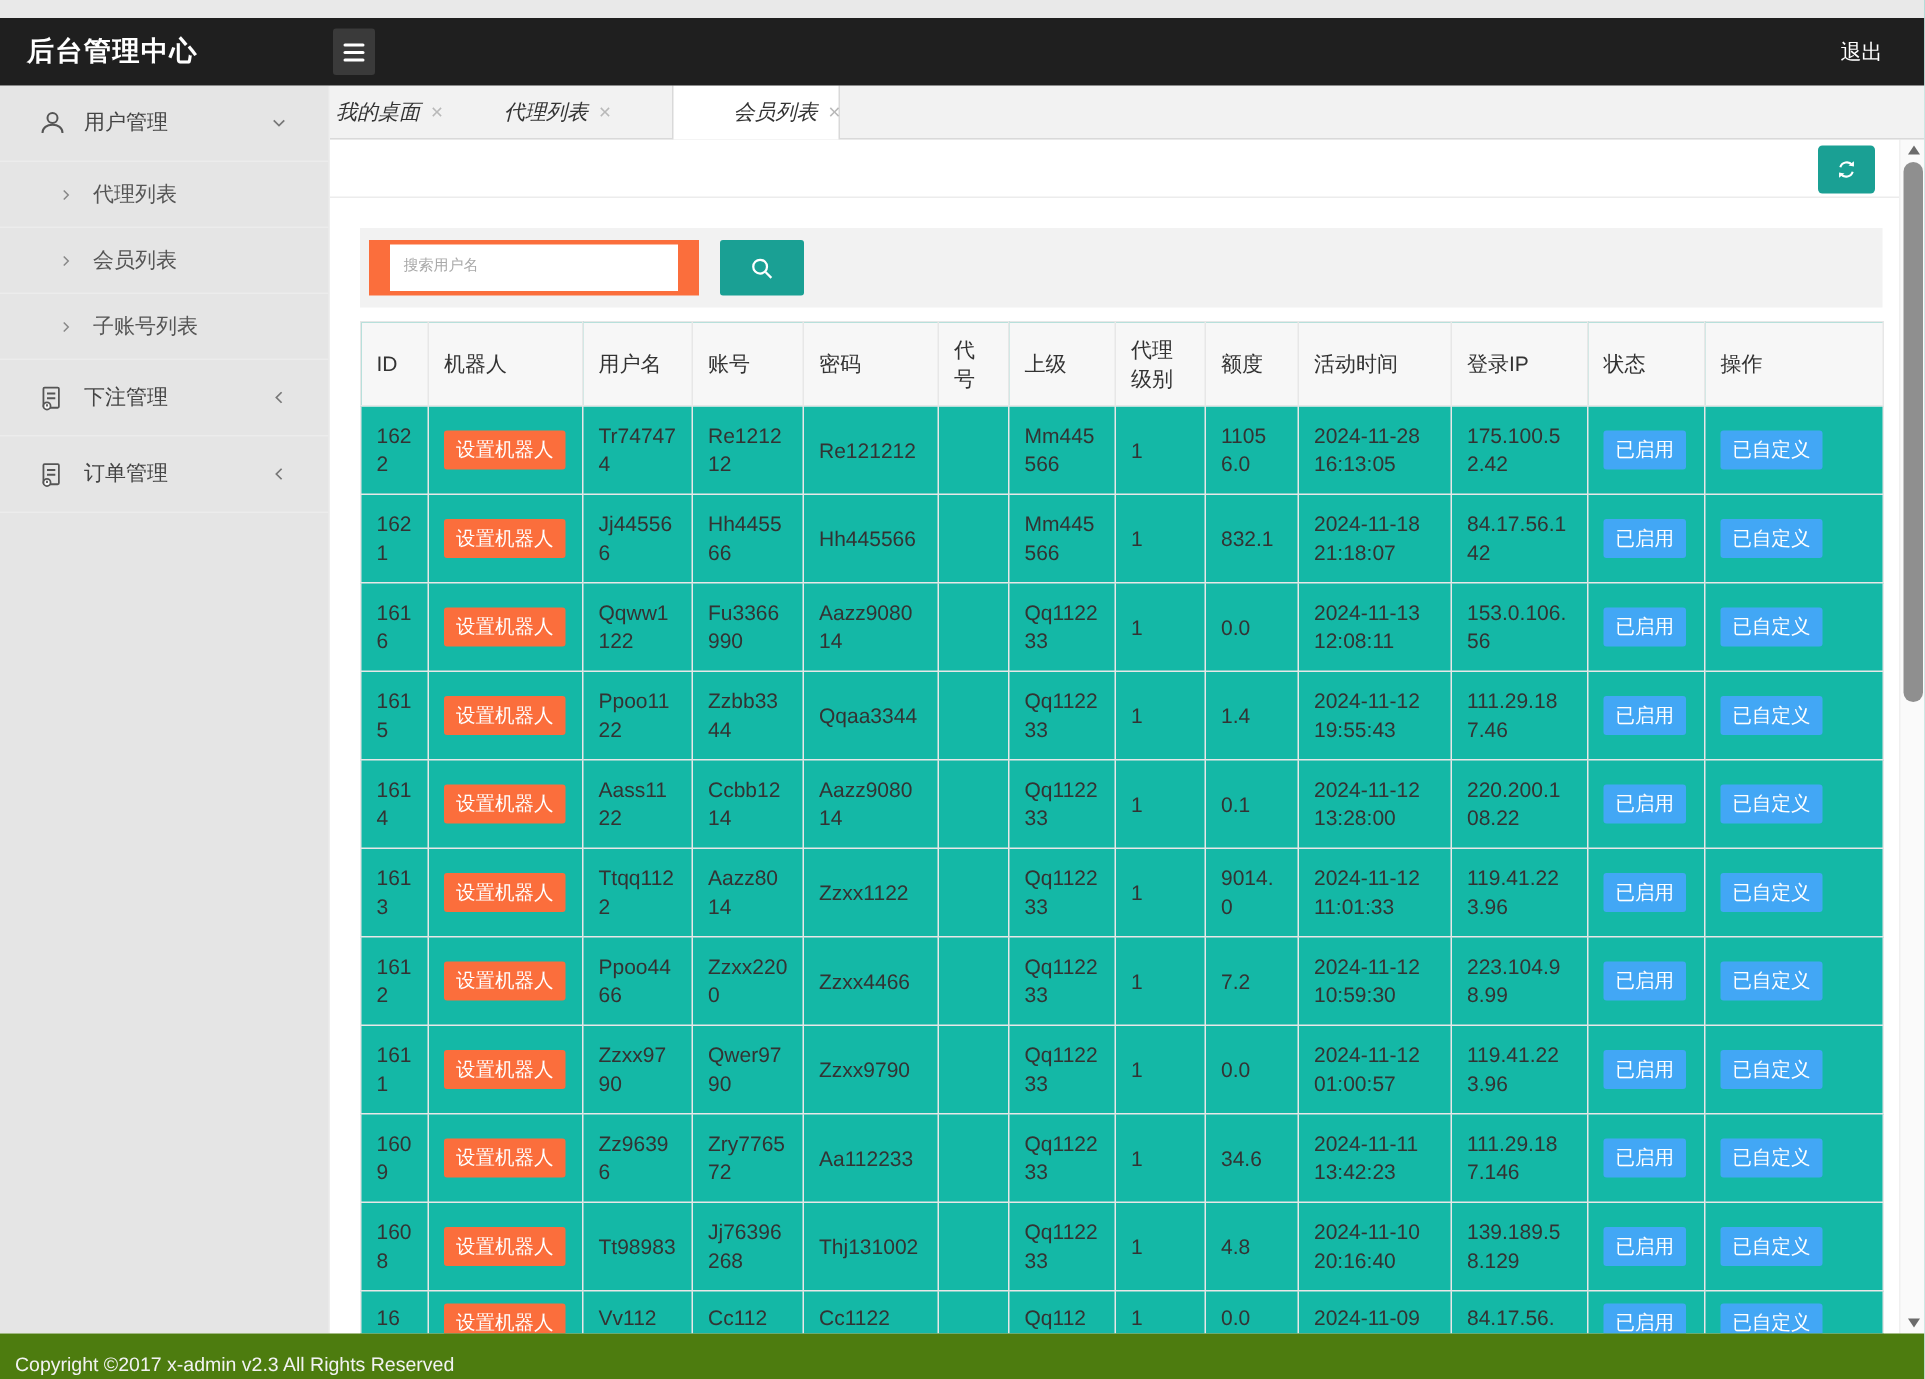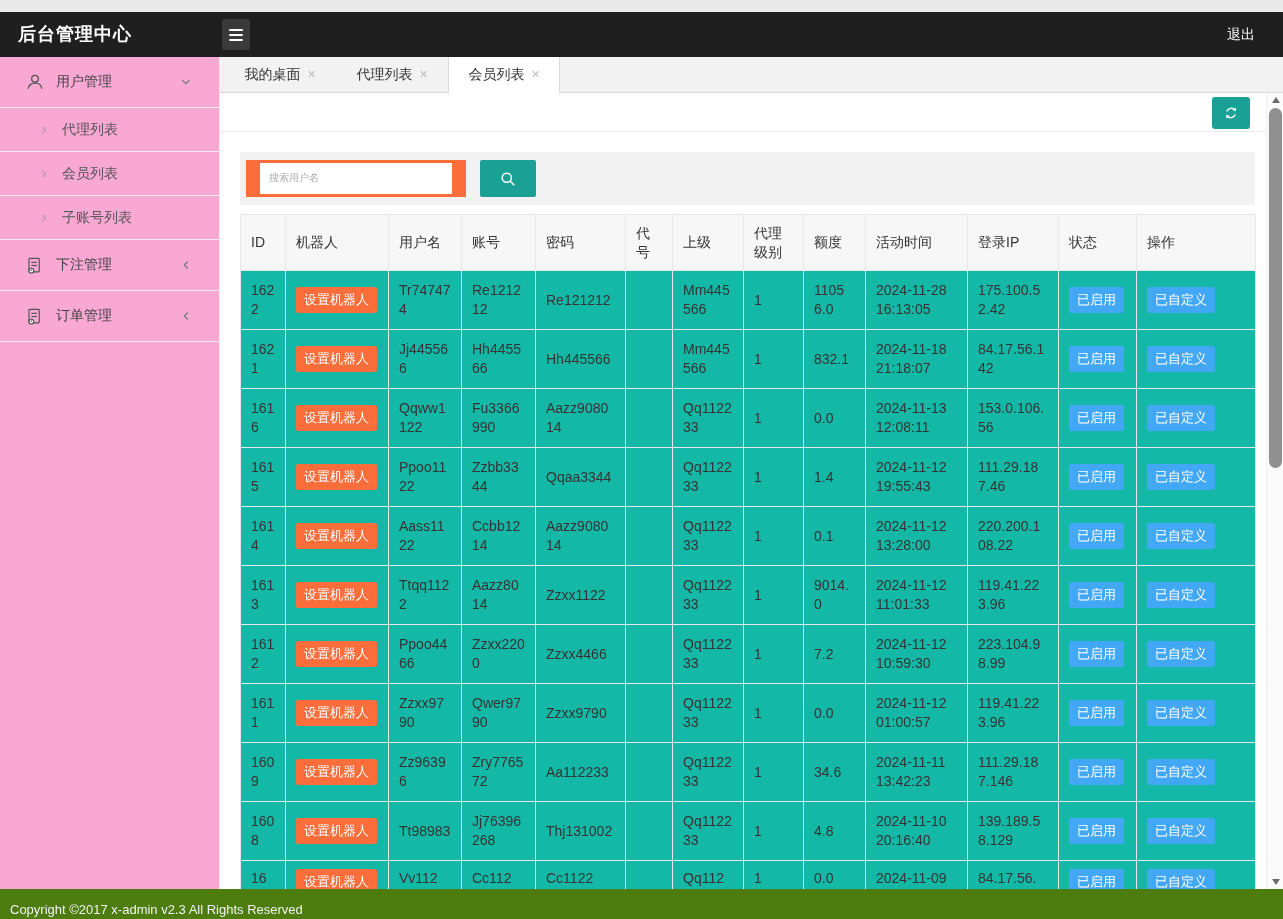--- a/index.html
+++ b/index.html
@@ -8,35 +8,35 @@
          font-family:"Liberation Sans","DejaVu Sans",sans-serif; font-size:14px; color:#333;margin-top:12px; }
 
   
   .topbar { position:absolute; left:0; top:0; width:100%; height:45px; background:#1f1f1f; z-index:30; }
   .app-title { position:absolute; left:18px; top:0; line-height:45px; color:#fff; font-size:18px; font-weight:bold; letter-spacing:1px; }
   .menu-toggle { position:absolute; left:222px; top:7px; width:28px; height:31px; background:#3a3a3a; border:none; border-radius:2px; cursor:pointer; }
   .bars i { display:block; width:14px; height:2px; background:#fff; margin:3px auto; border-radius:1px; }
   .logout { position:absolute; right:28px; top:0; line-height:45px; color:#fff; font-size:14px; cursor:pointer; }
 
   
-  .sidebar { position:absolute; left:0; top:45px; width:220px; bottom:42px; background:#f9a8d4; border-right:1px solid #eee; }
+  .sidebar { position:absolute; left:0; top:45px; width:220px; bottom:42px; background:#e5e5e5; border-right:1px solid #eee; }
   .side-item { position:relative; display:flex; align-items:center; border-bottom:1px solid #ececec; cursor:pointer; color:#444; }
   .side-group { height:51px; }
   .side-sub { height:44px; color:#555; }
   .side-icon { margin-left:25px; width:20px; height:20px; display:flex; align-items:center; }
   .side-label { margin-left:11px; }
   .side-caret { position:absolute; right:26px; top:50%; margin-top:-7px; }
   .sub-arrow { margin-left:38px; margin-right:0; width:12px; height:12px; }
   .side-sub .side-label { margin-left:12px; }
 
   
   .tabbar { position:absolute; left:220px; top:45px; right:0; height:36px; background:#f2f2f2; border-bottom:1px solid #d9d9d9; display:flex; padding-left:4px; z-index:5; }
-  .tab { width:112px; height:35px; line-height:35px; text-align:center; font-size:14px; color:#333; cursor:pointer; white-space:nowrap; }
+  .tab { width:112px; height:35px; line-height:35px; font-size:14px; color:#333; cursor:pointer; white-space:nowrap;font-style:italic; }
   .tab .close { color:#b9b9b9; margin-left:7px; font-size:14px; }
-  .tab.active { background:#fff; border-left:1px solid #d9d9d9; border-right:1px solid #d9d9d9; height:36px; }
+  .tab.active { background:#fff; border-left:1px solid #d9d9d9; border-right:1px solid #d9d9d9; height:36px;padding-left:40px; }
 
   
   .page { position:absolute; left:220px; top:81px; right:17px; bottom:42px; background:#fff; overflow:hidden; }
   .refresh-btn { position:absolute; right:16px; top:4px; width:38px; height:32px; background:#1aa094; border:none; border-radius:3px; cursor:pointer; display:flex; align-items:center; justify-content:center; }
   .top-divider { position:absolute; left:0; right:0; top:38px; height:1px; background:#ececec; }
 
   .toolbar { position:absolute; left:20px; top:59px; width:1015px; height:53px; background:#f2f2f2; }
   .search-wrap { position:absolute; left:6px; top:8px; width:220px; height:37px; background:#fb6e3c; }
   .search-input { position:absolute; left:14px; top:3px; width:192px; height:31px; border:none; background:#fff; outline:none; font-size:10px; padding:0 9px; color:#a21caf; font-family:Liberation Mono, monospace; }
   .search-input::placeholder { color:#a9a9a9; }

